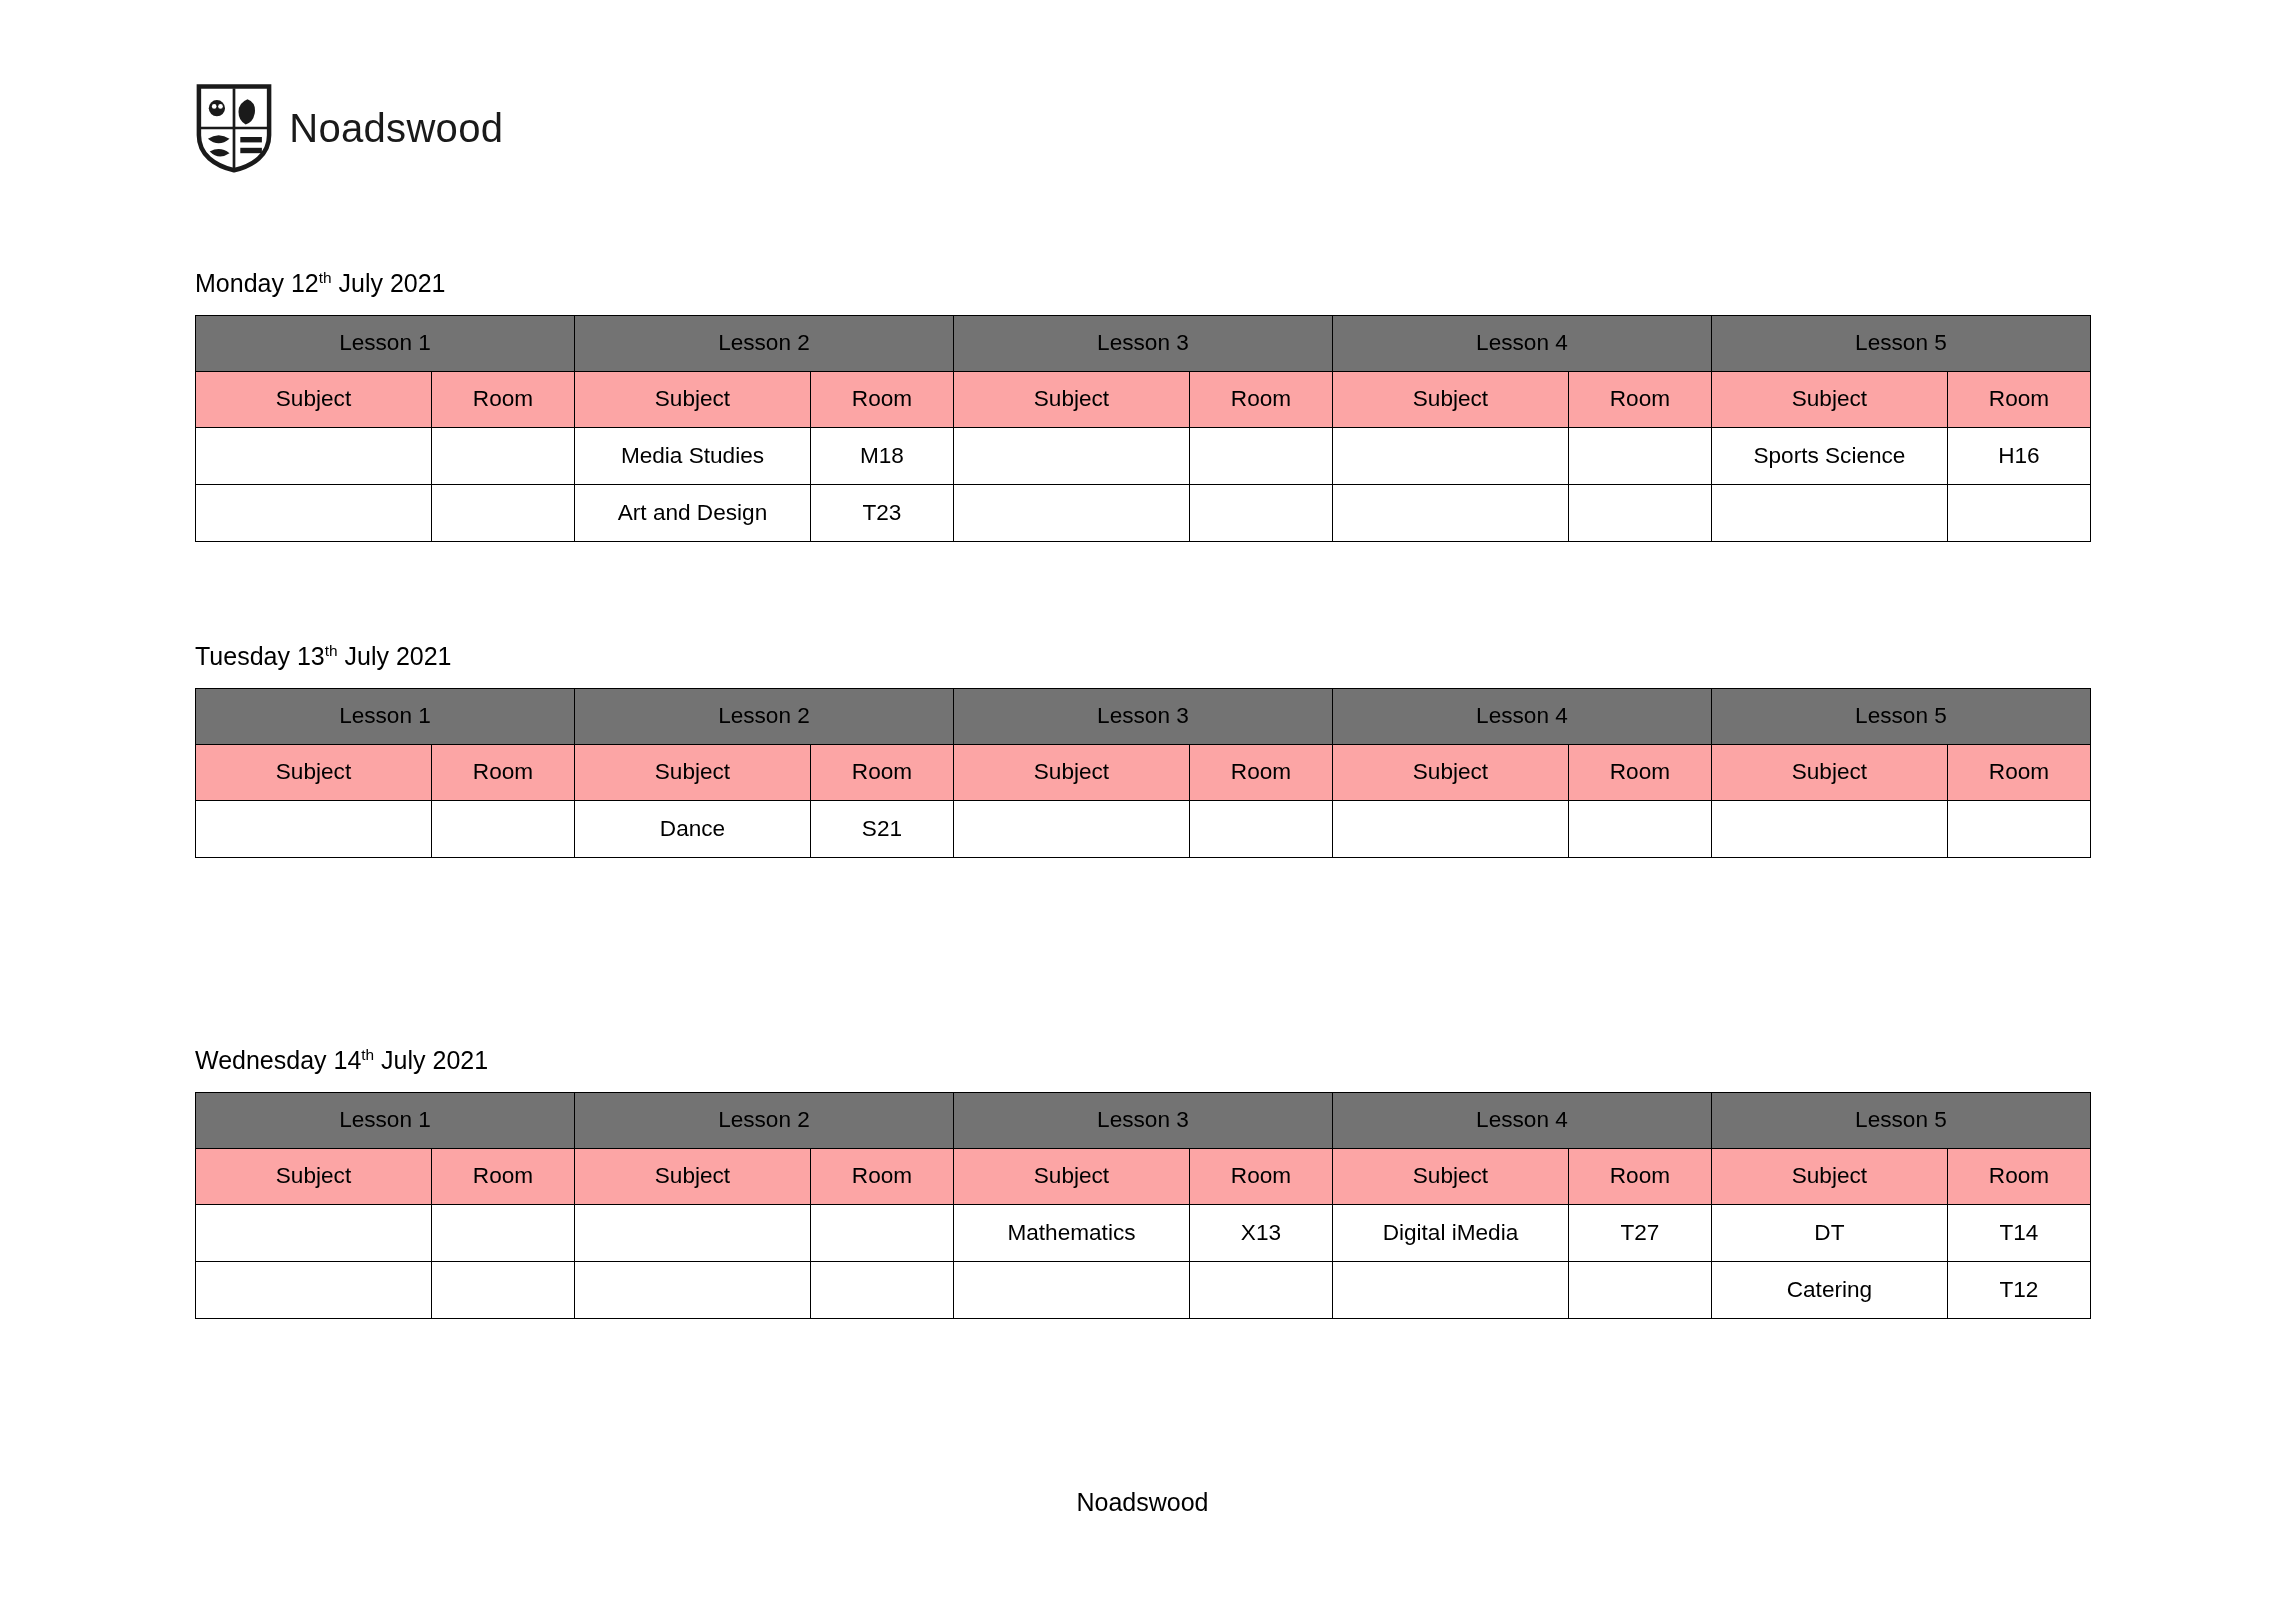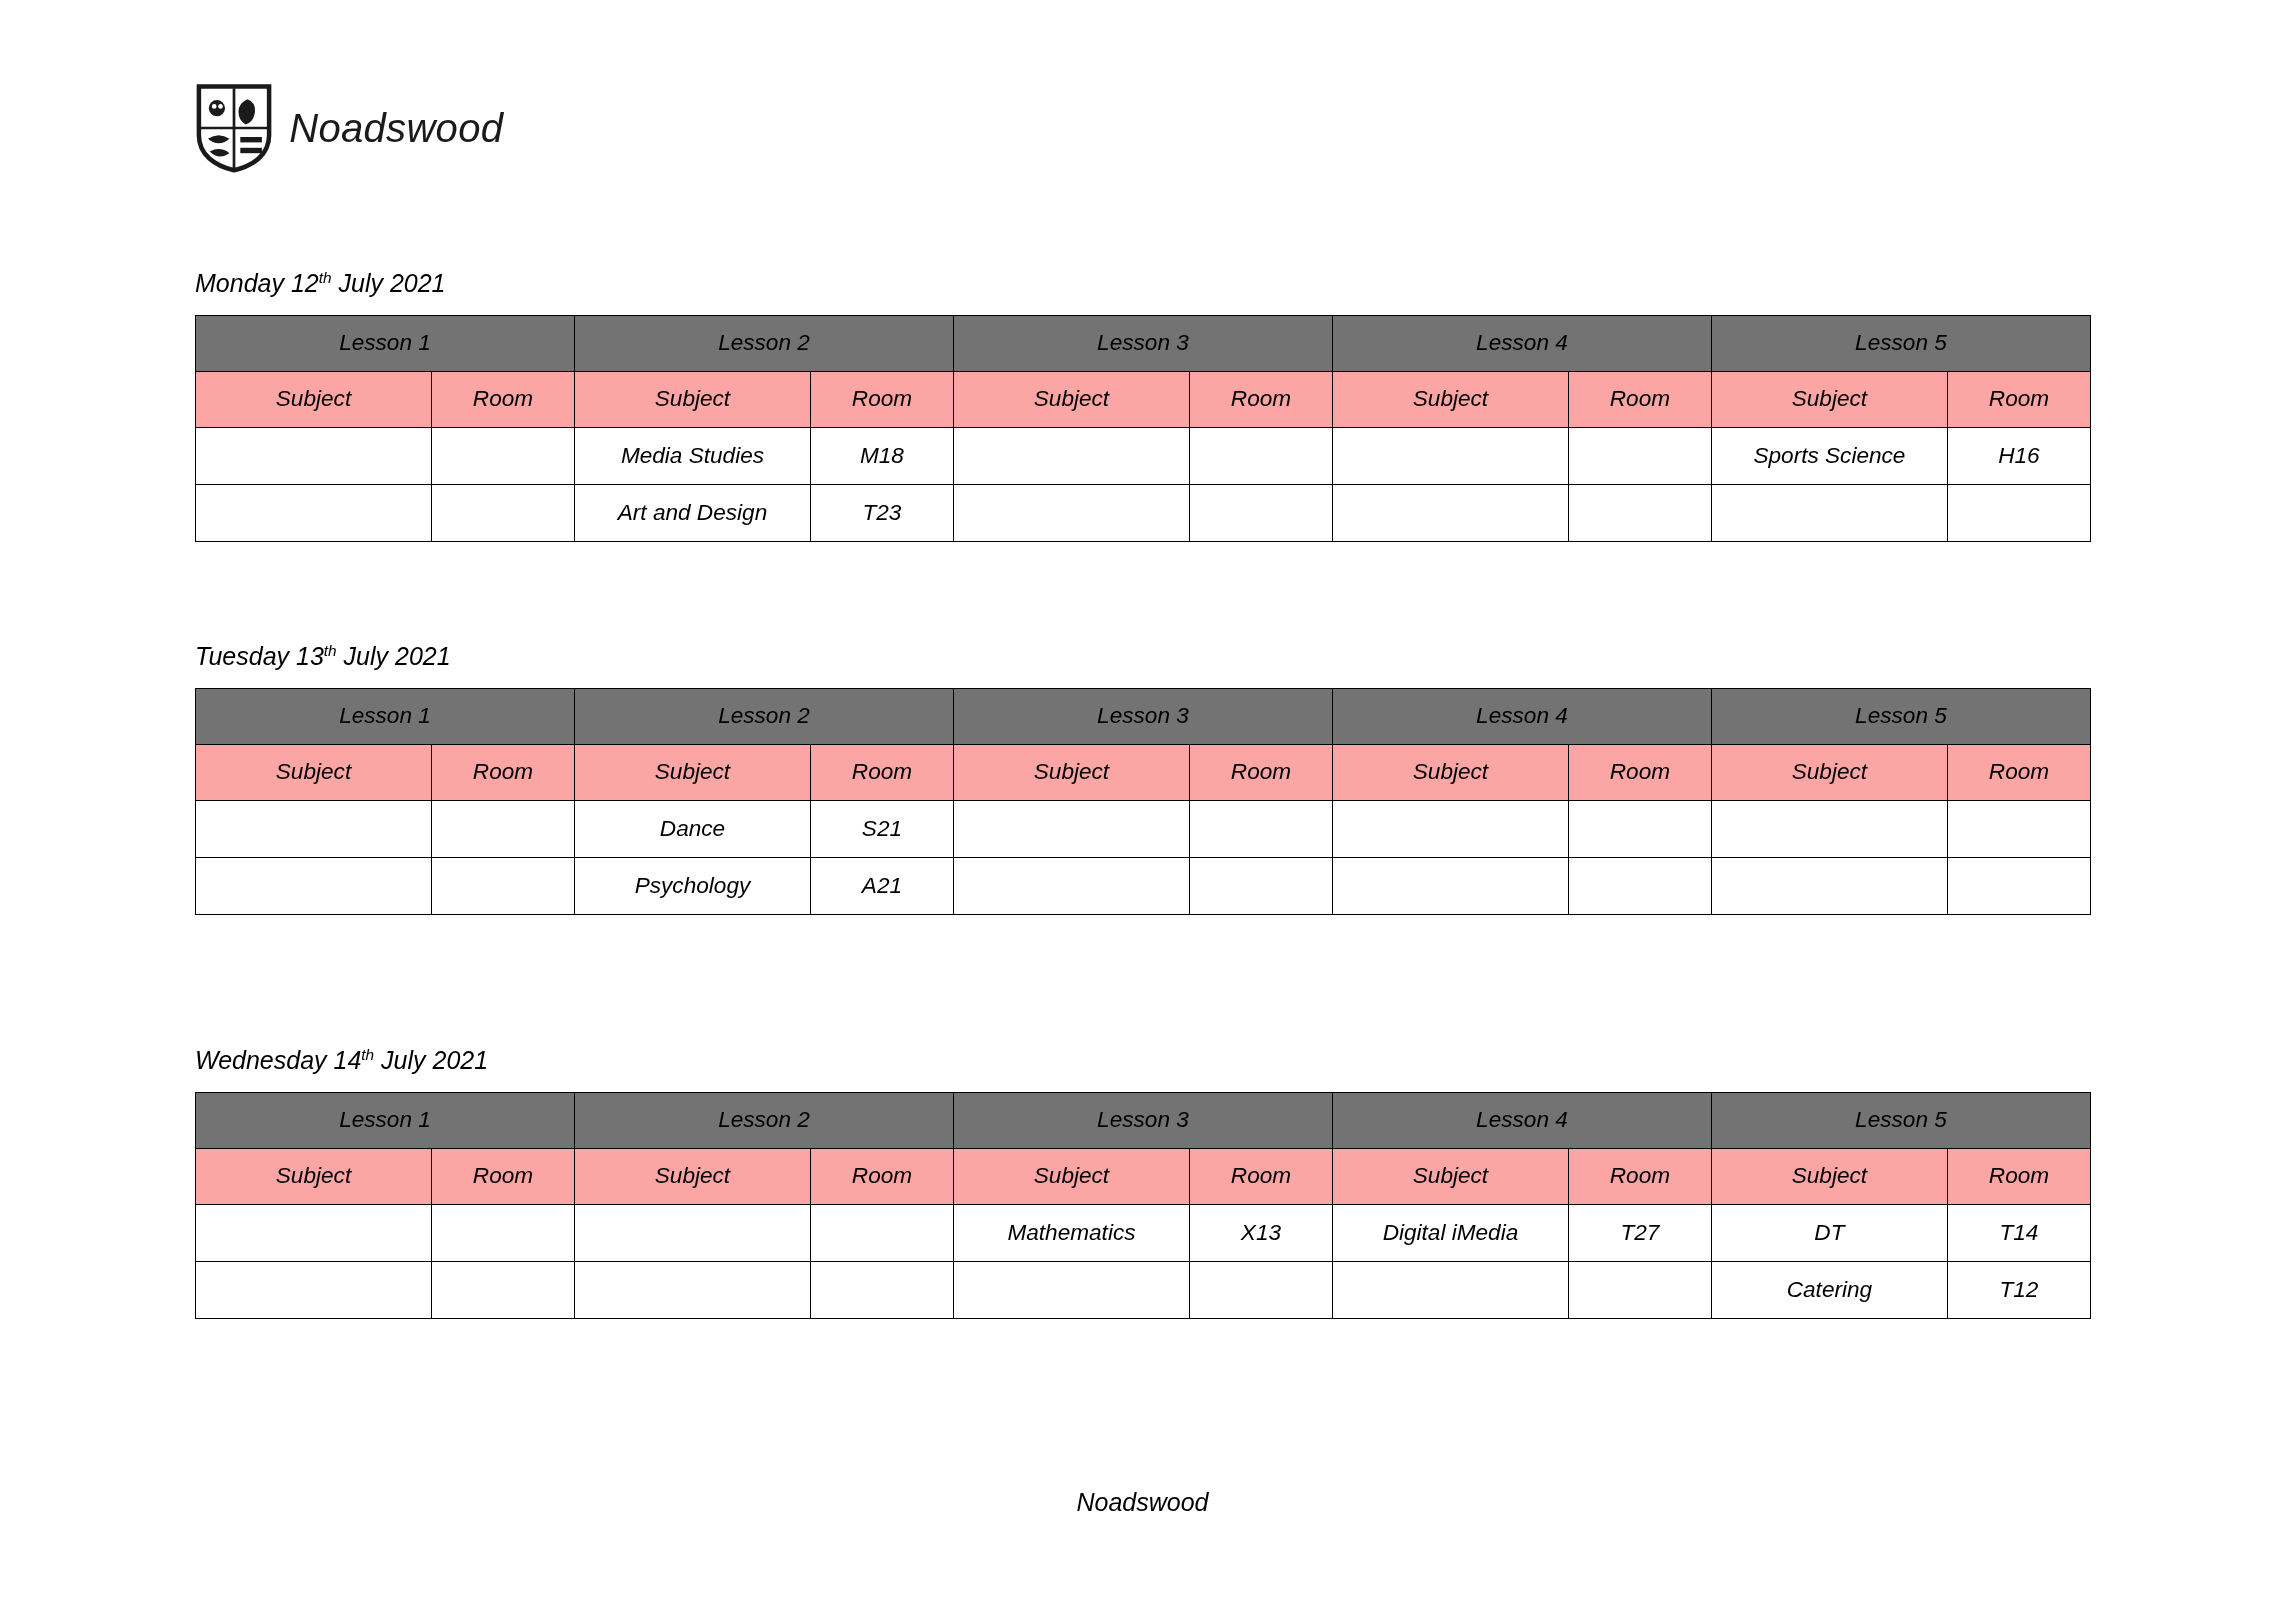--- a/index.html
+++ b/index.html
@@ -14,21 +14,20 @@
     color: #000000;
     position: relative;
     overflow: hidden;
   }
   .page {
     position: relative;
     width: 2285px;
     height: 1464px;
     box-sizing: border-box;
     padding: 16px;
-    font-style: italic;
   }
   
   .header {
     position: absolute;
     left: 195px;
     top: 83px;
     display: flex;
     align-items: center;
   }
   .crest {
@@ -229,32 +228,20 @@
           <td></td>
           <td>Dance</td>
           <td>S21</td>
           <td></td>
           <td></td>
           <td></td>
           <td></td>
           <td></td>
           <td></td>
         </tr>
-        <tr class="data-row">
-          <td></td>
-          <td></td>
-          <td>Psychology</td>
-          <td>A21</td>
-          <td></td>
-          <td></td>
-          <td></td>
-          <td></td>
-          <td></td>
-          <td></td>
-        </tr>
       </tbody>
     </table>
   </div>
 
   <div class="day-section" style="top: 1046px;">
     <div class="day-title"><span>Wednesday 14</span><sup>th</sup><span> July 2021</span></div>
     <table class="timetable">
       <colgroup>
         <col class="subject-col">
           <col class="room-col">

